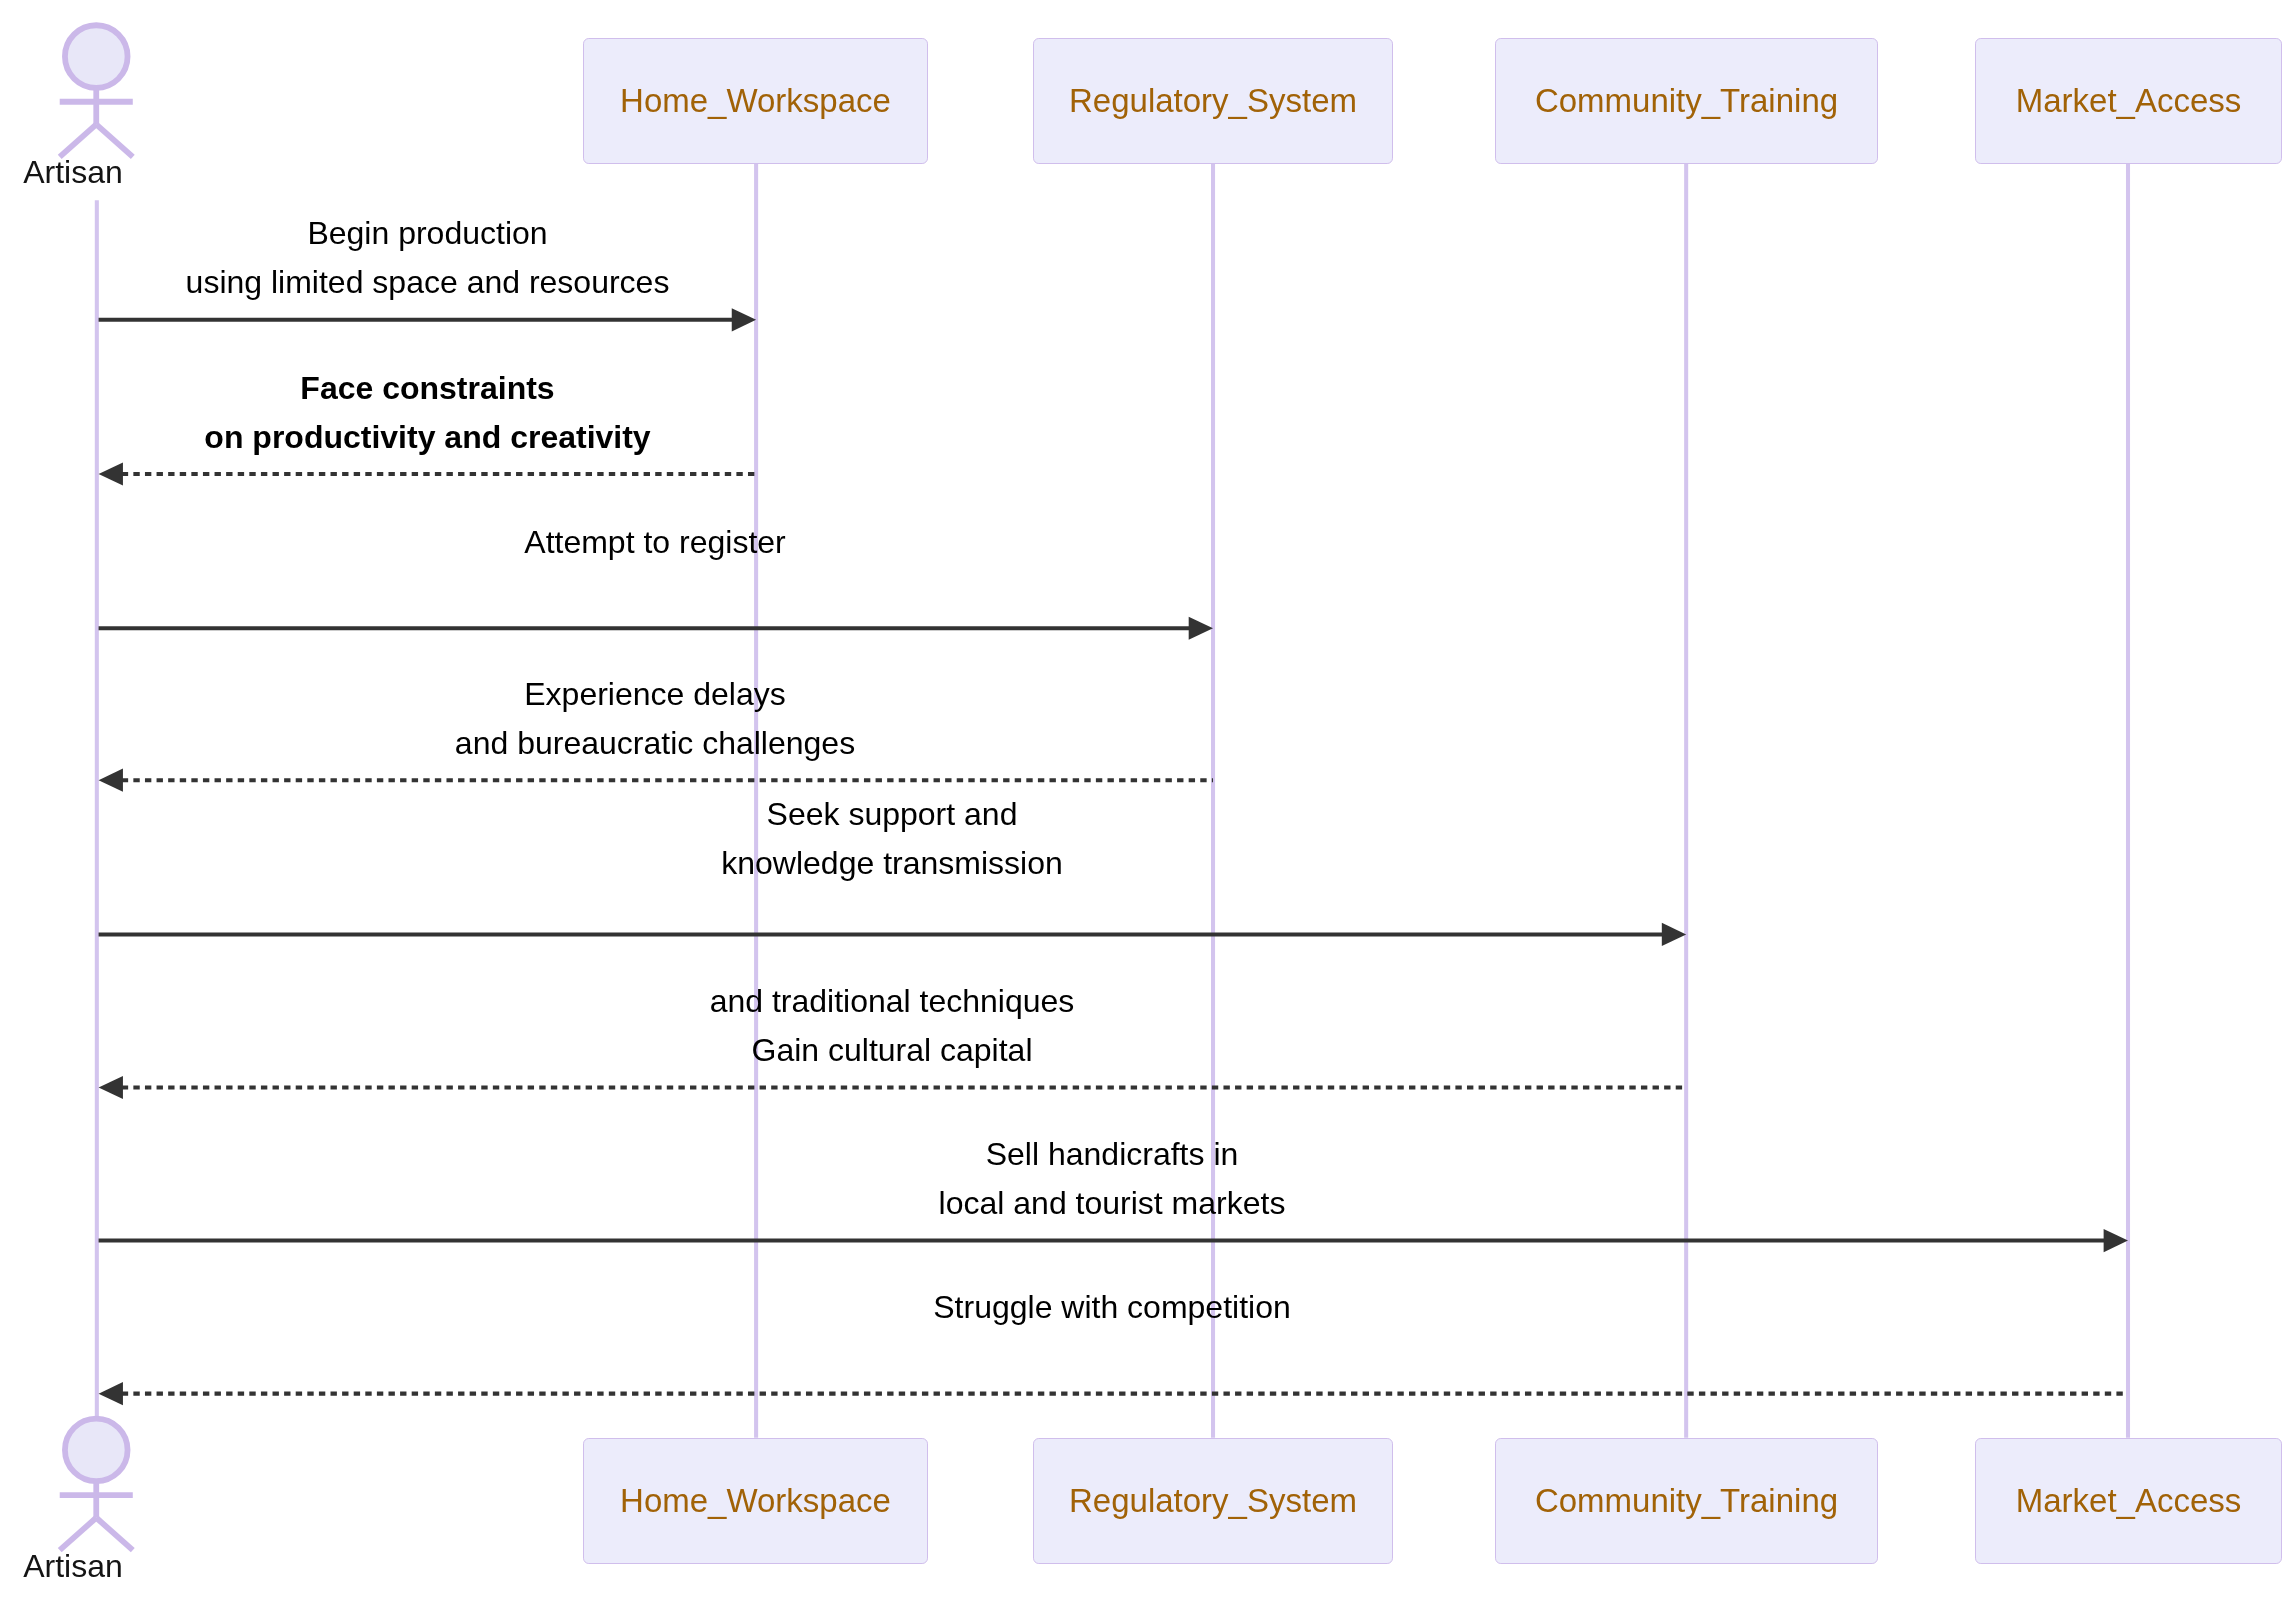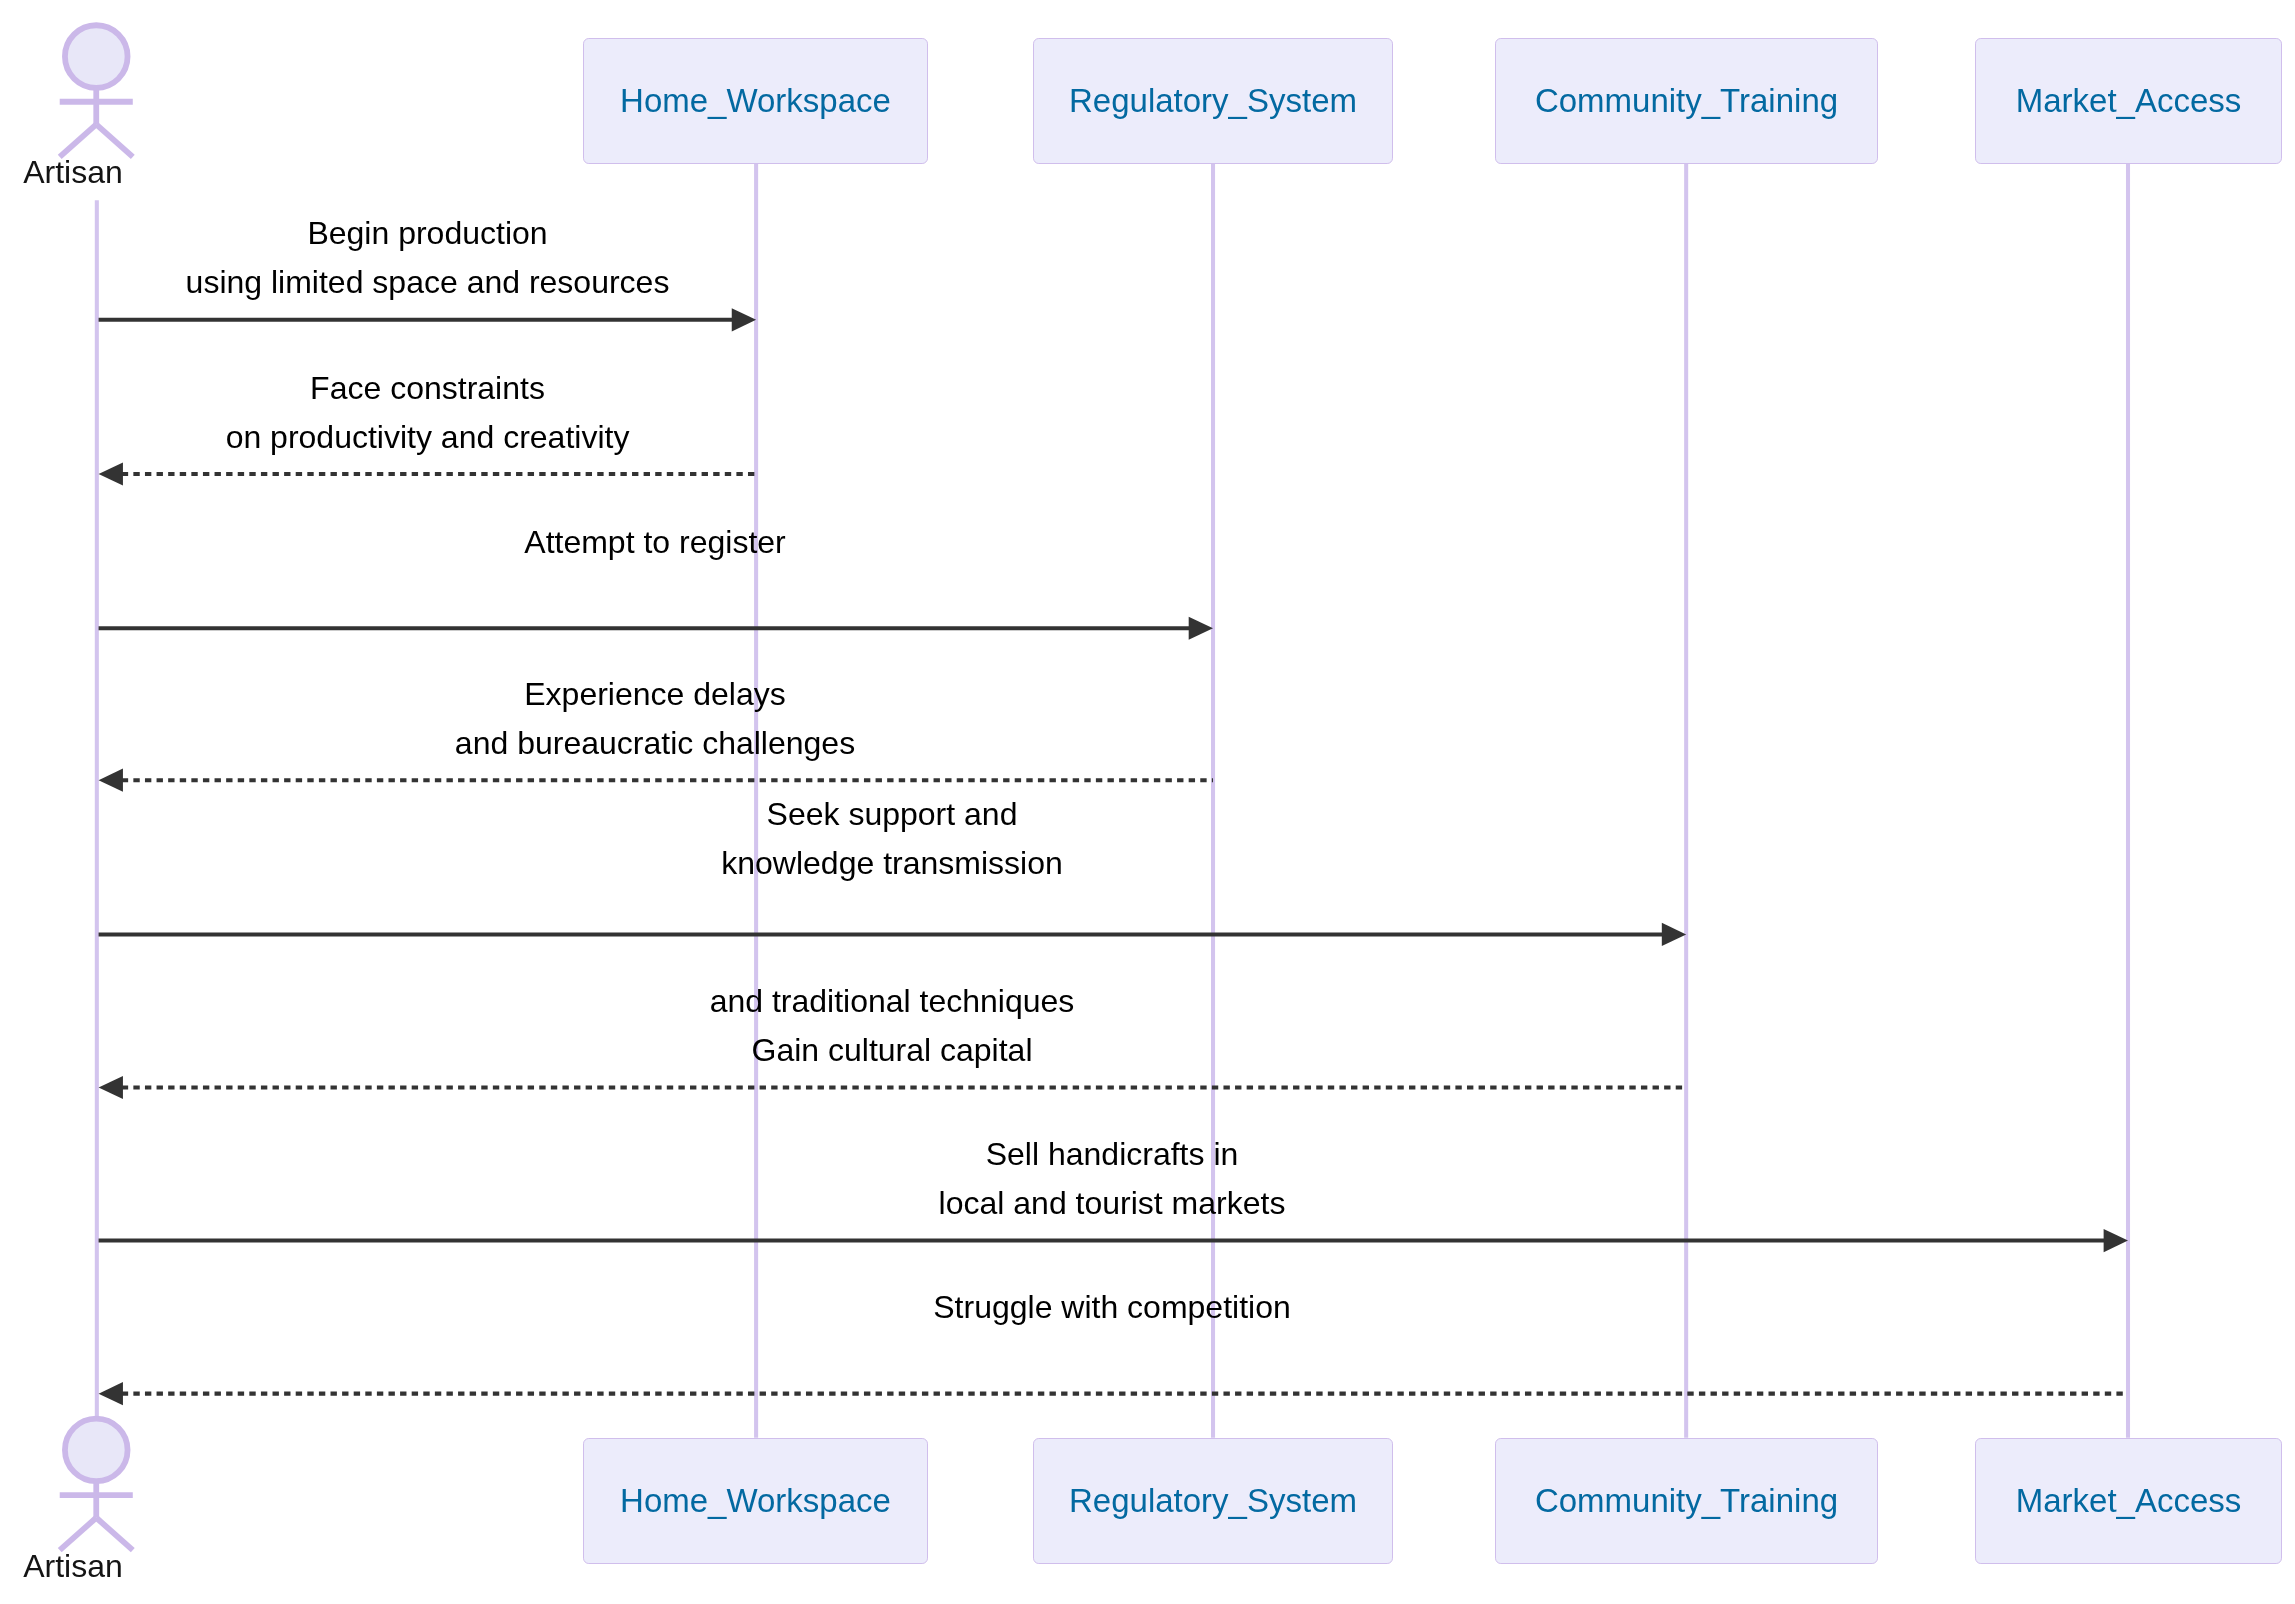--- a/index.html
+++ b/index.html
@@ -27,21 +27,21 @@
     position: absolute;
     height: 126px;
     background: #ECECFB;
     border: 1.7px solid #D0BEEC;
     border-radius: 5.8px;
     box-sizing: border-box;
     display: flex;
     align-items: center;
     justify-content: center;
     font-size: 33px;
-    color: #0369a1;
+    color: #a16207;
     white-space: nowrap;
   }
   .actor-label {
     position: absolute;
     width: 232px;
     text-align: center;
     font-size: 32px;
     color: #141414;
     white-space: nowrap;
   }
@@ -135,21 +135,21 @@
 
   <div class="pbox" style="left:583px; top:1438px; width:345px;">Home_Workspace</div>
   <div class="pbox" style="left:1033px; top:1438px; width:360px;">Regulatory_System</div>
   <div class="pbox" style="left:1495px; top:1438px; width:383px;">Community_Training</div>
   <div class="pbox" style="left:1975px; top:1438px; width:307px;">Market_Access</div>
 
   <div class="msg" style="left:21.5px; top:209px;">
     <div>Begin production</div>
     <div>using limited space and resources</div>
   </div>
-  <div class="msg" style="left:21.5px; top:364px;">
+  <div class="msg" style="left:21.5px; top:364px;font-weight:bold;">
     <div>Face constraints</div>
     <div>on productivity and creativity</div>
   </div>
   <div class="msg" style="left:249px; top:518px;">
     <div>Attempt to register</div>
   </div>
   <div class="msg" style="left:249px; top:670px;">
     <div>Experience delays</div>
     <div>and bureaucratic challenges</div>
   </div>

